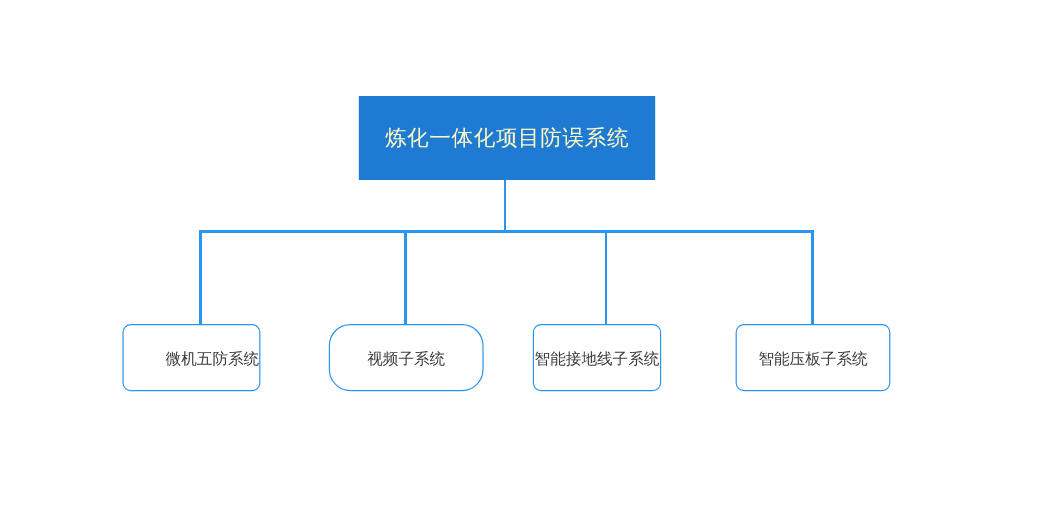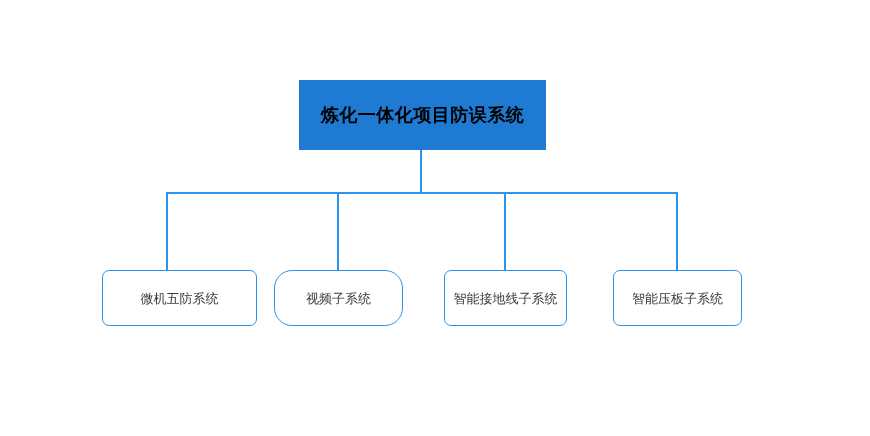--- a/index.html
+++ b/index.html
@@ -34,23 +34,23 @@
     top: 80px;
     width: 247px;
     height: 70px;
     background: #1f7ad4;
     display: flex;
     align-items: center;
     justify-content: center;
     box-sizing: border-box;
   }
   .root-node-label {
-    color: #000000;
+    color: #fef9c3;
     font-size: 18px;
-    font-weight: bold;
+    font-weight: normal;
     letter-spacing: 0.5px;
     line-height: 1;
     white-space: nowrap;
   }
   
   .child-node {
     position: absolute;
     top: 270px;
     height: 56px;
     background: #ffffff;
@@ -61,23 +61,23 @@
     justify-content: center;
     box-sizing: border-box;
   }
   .child-node-label {
     color: #3a3a3a;
     font-size: 13px;
     font-weight: normal;
     line-height: 1;
     white-space: nowrap;
   }
-  #child-node-0 { left: 102px; width: 155px; }
+  #child-node-0 { left: 102px; width: 115px; justify-content: flex-end; }
   #child-node-1 { left: 274px; width: 129px; border-radius: 18px; }
-  #child-node-2 { left: 444px; width: 123px; }
+  #child-node-2 { left: 444px; width: 107px; }
   #child-node-3 { left: 613px; width: 129px; }
 </style>
 </head>
 <body>
 
 <div id="chart-canvas">
 
   <svg id="connector-layer" width="870" height="436" viewBox="0 0 870 436" xmlns="http://www.w3.org/2000/svg">
     <g stroke="#2a95ee" stroke-width="2" fill="none" shape-rendering="crispEdges">
       <line x1="421" y1="150" x2="421" y2="193"></line>

